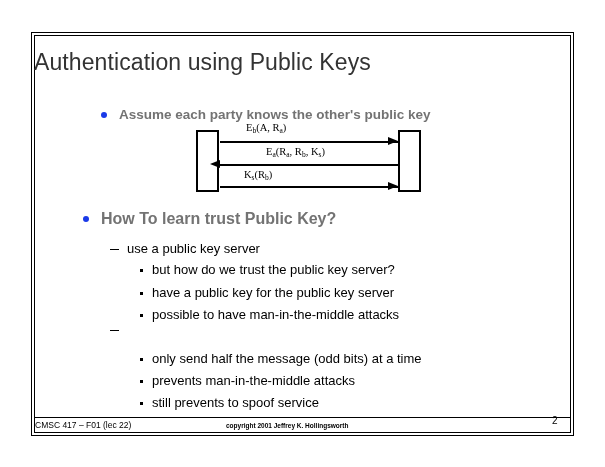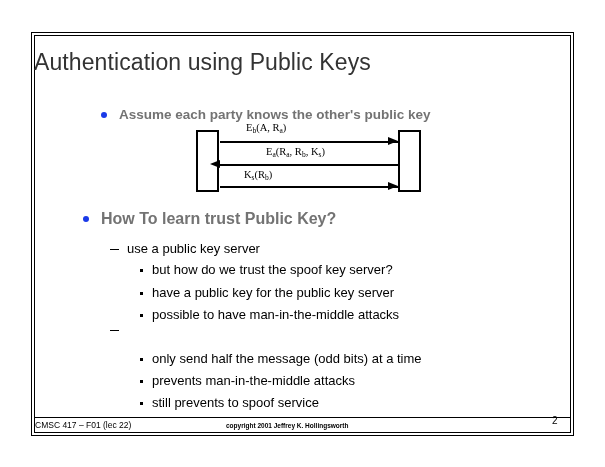--- a/index.html
+++ b/index.html
@@ -242,21 +242,21 @@
   <span class="txt">How To learn trust Public Key?</span>
 </div>
 
 <div class="bullet-l2" style="left:110px; top:241px;">
   <span class="dash"></span>
   <span class="txt">use a public key server</span>
 </div>
 
 <div class="bullet-l3" style="left:140px; top:262px;">
   <span class="sq"></span>
-  <span class="txt">but how do we trust the spoof key server?</span>
+  <span class="txt">but how do we trust the public key server?</span>
 </div>
 <div class="bullet-l3" style="left:140px; top:285px;">
   <span class="sq"></span>
   <span class="txt">have a public key for the public key server</span>
 </div>
 <div class="bullet-l3" style="left:140px; top:307px;">
   <span class="sq"></span>
   <span class="txt">possible to have man-in-the-middle attacks</span>
 </div>
 

